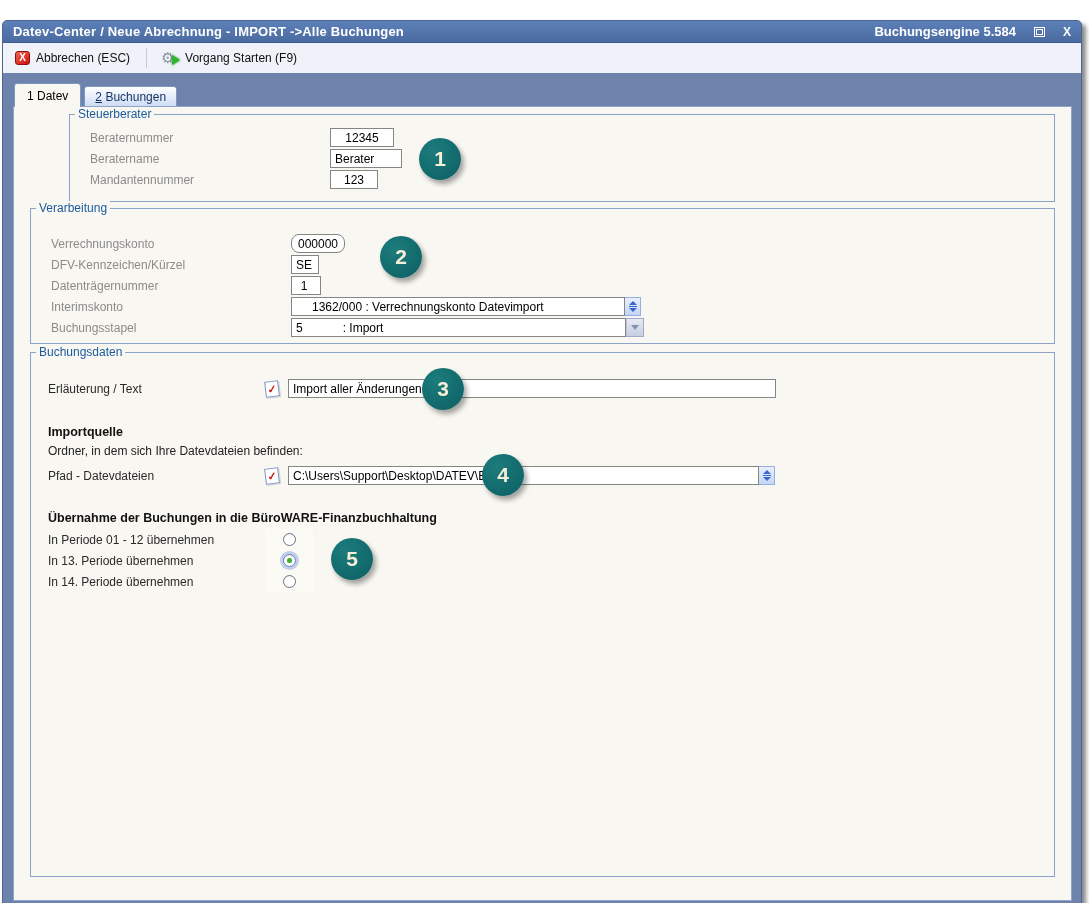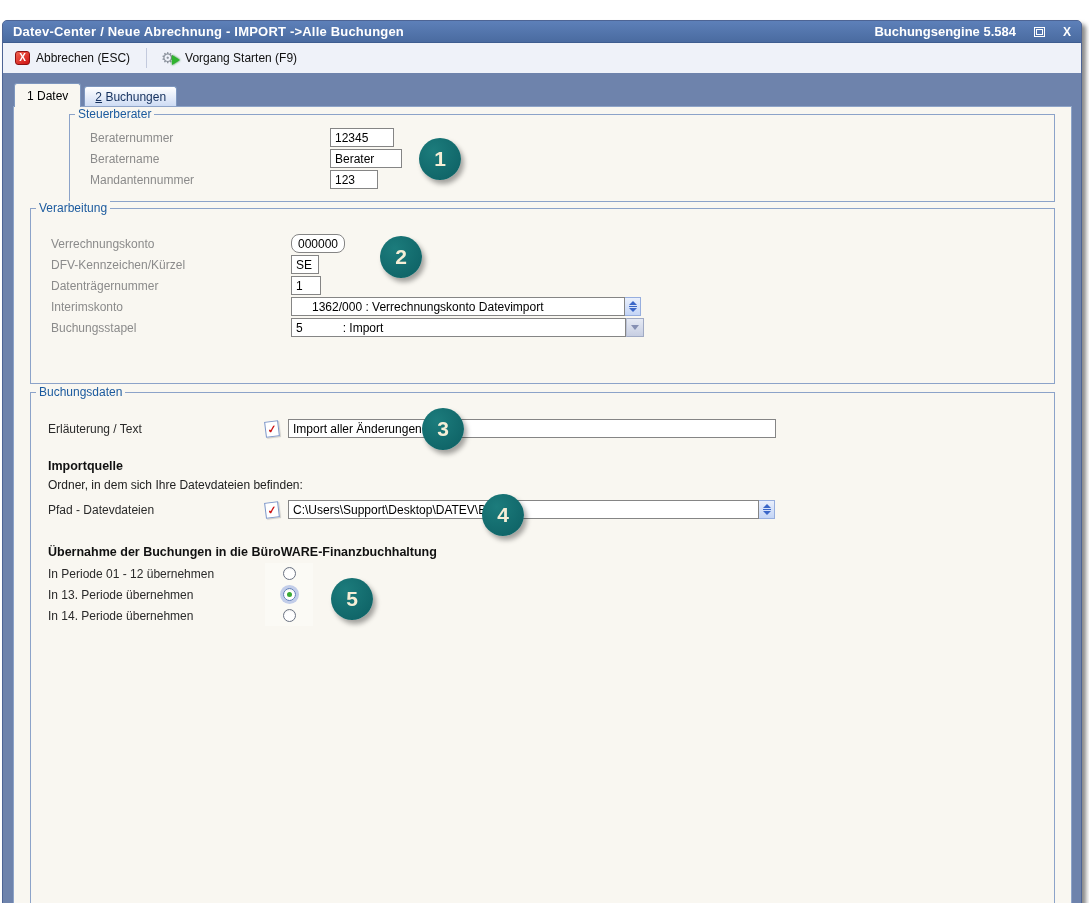--- a/index.html
+++ b/index.html
@@ -55,32 +55,32 @@
 
   .panel{ flex:1; background:#f9f7f1; border:1px solid #8ea4c8; padding:0 16px; position:relative; z-index:1; }
 
   
   .fieldset{ position:relative; border:1px solid #8ca3c9; }
   .fieldset .legend{
     position:absolute; top:-8px; left:5px; background:#f9f7f1; padding:0 3px;
     color:#1b5a9e; font-size:12px; line-height:14px;
   }
   .fs-steuerberater{ margin-top:7px; height:88px; padding:12px 0 0 20px;margin-left:39px; }
-  .fs-verarbeitung{ margin-top:6px; height:176px; padding:24px 0 0 20px; }
+  .fs-verarbeitung{ margin-top:6px; height:136px; padding:24px 0 0 20px; }
   .fs-buchungsdaten{ margin-top:8px; height:525px; padding:25px 0 0 17px; }
 
   .row{ display:flex; align-items:center; height:21px; }
   .lbl{ width:240px; font-size:12px; color:#8b8b8b; }
   .lbl-dark{ width:217px; font-size:12px; color:#2a2a2a; }
 
   .inp{
     height:19px; border:1px solid #858585; background:#fff; font-size:12px;
     font-family:"Liberation Sans", sans-serif; padding:0 4px; color:#000;
   }
-  .ta-r{ text-align:left; }
+  .ta-r{ text-align:center; }
   .ta-c{ text-align:center; }
   .w64{ width:64px; } .w72{ width:72px; } .w48{ width:48px; }
   .w54{ width:54px;border-radius:8px; } .w28{ width:28px; } .w30{ width:30px; padding-right:8px; }
   .w334{ width:334px; padding-left:20px; }
   .w335{ width:335px; }
   .w488{ width:488px; }
   .w471{ width:471px; }
 
   .group{ display:flex; }
   .spin-btn{
@@ -100,21 +100,21 @@
 
   .note-icon{
     width:14px; height:16px; background:#fff; border:1px solid #7d96c8;
     transform:rotate(-7deg); margin-right:9px; flex:0 0 14px;
     display:flex; align-items:center; justify-content:center;
     color:#cc1111; font-weight:bold; font-size:11px; line-height:11px;
     box-shadow:1px 1px 1px rgba(0,0,0,.18);
   }
 
   .heading{ font-size:12.5px; font-weight:bold; color:#111; line-height:15px; }
-  .h-importquelle{ margin-top:20px; }
+  .h-importquelle{ margin-top:26px; }
   .plaintext{ font-size:12px; color:#222; line-height:14px; margin-top:4px; }
   .row-pfad{ margin-top:7px; }
   .h-uebernahme{ margin-top:25px; }
   .radio-rows{ margin-top:3px; }
 
   .radio-cell{ width:48px; height:21px; background:#fbfaf5; display:flex; align-items:center; justify-content:center; }
   .radio{
     width:13px; height:13px; border-radius:50%; border:1px solid #6b7383;
     background:radial-gradient(circle at 50% 65%, #ffffff 55%, #e2e2e2);
     display:flex; align-items:center; justify-content:center;

